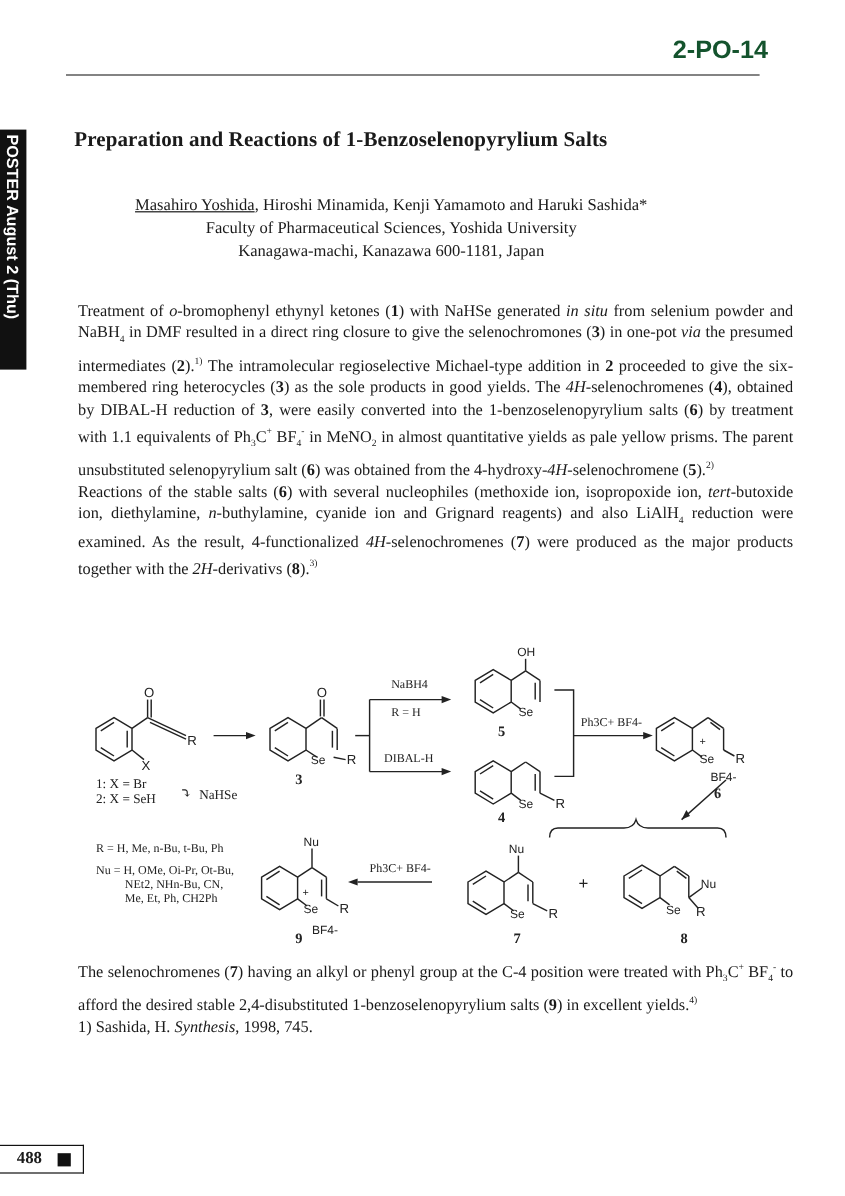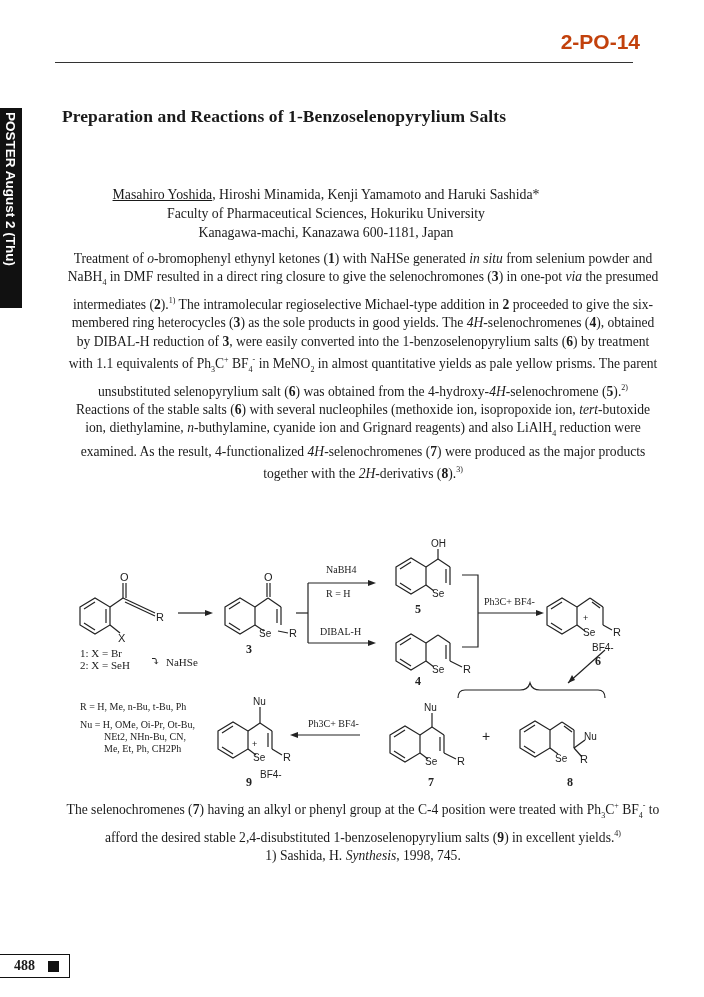--- a/index.html
+++ b/index.html
@@ -4,46 +4,46 @@
 <style>
   html, body { margin: 0; padding: 0; }
   body {
     width: 704px; height: 997px; position: relative; overflow: hidden;
     background: #ffffff; color: #1a1a1a;
     font-family: "Liberation Serif", "DejaVu Serif", serif;
   }
   .code {
     position: absolute; right: 64px; top: 30px;
     font-family: "Liberation Sans", "DejaVu Sans", sans-serif;
-    font-weight: bold; font-size: 21px; color: #c2410c;
+    font-weight: bold; font-size: 21px; color: #14532d;
   }
   .rule { position: absolute; left: 55px; width: 578px; top: 62px; border-top: 1px solid #333; }
   .side-tab {
     position: absolute; left: 0; top: 108px; width: 22px; height: 200px;
     background: #111; color: #fff;
     font-family: "Liberation Sans", "DejaVu Sans", sans-serif;
     font-weight: bold; font-size: 13.5px;
   }
   .side-tab span {
     position: absolute; left: 3px; top: 4px;
     writing-mode: vertical-rl; white-space: nowrap;
   }
   .title {
     position: absolute; left: 0; width: 568px; top: 106px; text-align: center;
     font-weight: bold; font-size: 17.5px; letter-spacing: 0.1px;
   }
   .affil {
-    position: absolute; left: 0; width: 652px; text-align: center; font-size: 13.8px; margin-top: 24px;
+    position: absolute; left: 0; width: 652px; text-align: center; font-size: 13.8px;
   }
   .affil u { text-decoration: underline; }
   .body-text {
     position: absolute; left: 65px; width: 596px; font-size: 13.6px; line-height: 18.2px;
     text-align: justify;
   }
-  .body-text p { margin: 0; text-align: center; }
+  .body-text p { margin: 0; }
   .ref { margin: 0; text-align: left; }
   sup { font-size: 8px; vertical-align: 6px; }
   sub { font-size: 8px; }
   .scheme { position: absolute; left: 60px; top: 535px; width: 615px; height: 260px; }
   .scheme text { font-family: "Liberation Sans", "DejaVu Sans", sans-serif; font-size: 11px; fill: #222; }
   .scheme text.serif { font-family: "Liberation Serif", "DejaVu Serif", serif; }
   .scheme text.num { font-family: "Liberation Serif", "DejaVu Serif", serif; font-weight: bold; font-size: 12px; }
   .page-box {
     position: absolute; left: -2px; top: 954px; width: 72px; height: 24px;
     border: 1.5px solid #111; border-left: none; box-sizing: border-box;
@@ -56,21 +56,21 @@
 <body>
 
 <div class="code">2-PO-14</div>
 <div class="rule"></div>
 <div class="side-tab">
     <span>POSTER August 2 (Thu)</span>
   </div>
 
 <div class="title">Preparation and Reactions of 1-Benzoselenopyrylium Salts</div>
 <div class="affil" style="top:163px"><u>Masahiro Yoshida</u><span>, Hiroshi Minamida, Kenji Yamamoto and Haruki Sashida*</span></div>
-<div class="affil" style="top:182px">Faculty of Pharmaceutical Sciences, Hokuriku University</div>
+<div class="affil" style="top:182px">Faculty of Pharmaceutical Sciences, Yoshida University</div>
 <div class="affil" style="top:201px">Kanagawa-machi, Kanazawa 600-1181, Japan</div>
 
 <div class="body-text" style="top:250px">
   <p>Treatment of <i>o</i>-bromophenyl ethynyl ketones (<b>1</b>) with NaHSe generated <i>in situ</i> from selenium powder and NaBH<sub>4</sub> in DMF resulted in a direct ring closure to give the selenochromones (<b>3</b>) in one-pot <i>via</i> the presumed intermediates (<b>2</b>).<sup>1)</sup> The intramolecular regioselective Michael-type addition in <b>2</b> proceeded to give the six-membered ring heterocycles (<b>3</b>) as the sole products in good yields. The <i>4H</i>-selenochromenes (<b>4</b>), obtained by DIBAL-H reduction of <b>3</b>, were easily converted into the 1-benzoselenopyrylium salts (<b>6</b>) by treatment with 1.1 equivalents of Ph<sub>3</sub>C<sup>+</sup> BF<sub>4</sub><sup>-</sup> in MeNO<sub>2</sub> in almost quantitative yields as pale yellow prisms. The parent unsubstituted selenopyrylium salt (<b>6</b>) was obtained from the 4-hydroxy-<i>4H</i>-selenochromene (<b>5</b>).<sup>2)</sup></p>
   <p>Reactions of the stable salts (<b>6</b>) with several nucleophiles (methoxide ion, isopropoxide ion, <i>tert</i>-butoxide ion, diethylamine, <i>n</i>-buthylamine, cyanide ion and Grignard reagents) and also LiAlH<sub>4</sub> reduction were examined. As the result, 4-functionalized <i>4H</i>-selenochromenes (<b>7</b>) were produced as the major products together with the <i>2H</i>-derivativs (<b>8</b>).<sup>3)</sup></p>
 </div>
 
 <svg class="scheme" viewBox="0 0 615 260" width="615" height="260">
   <g fill="none" stroke="#222" stroke-width="1.2">
 

